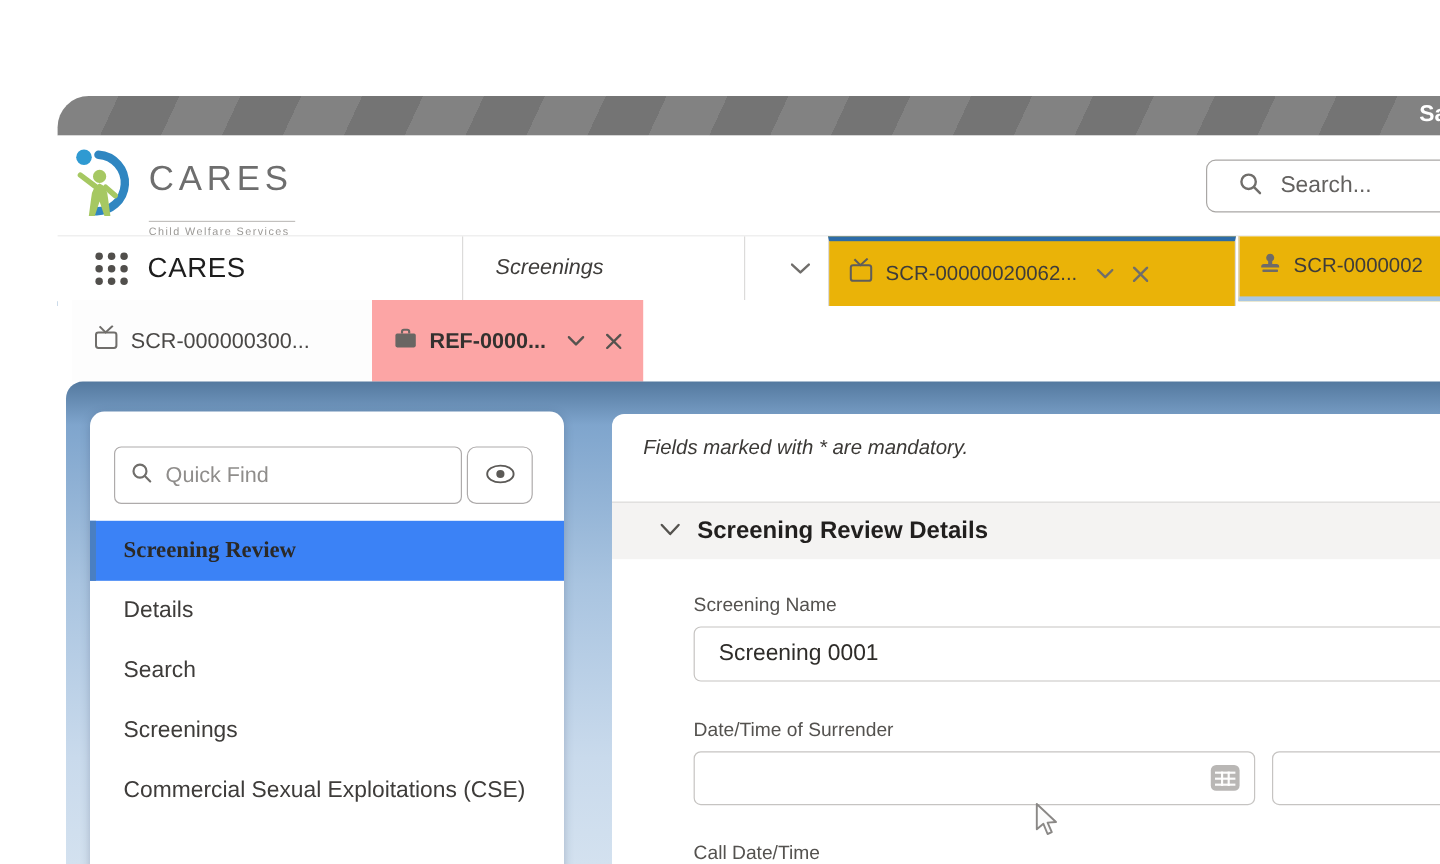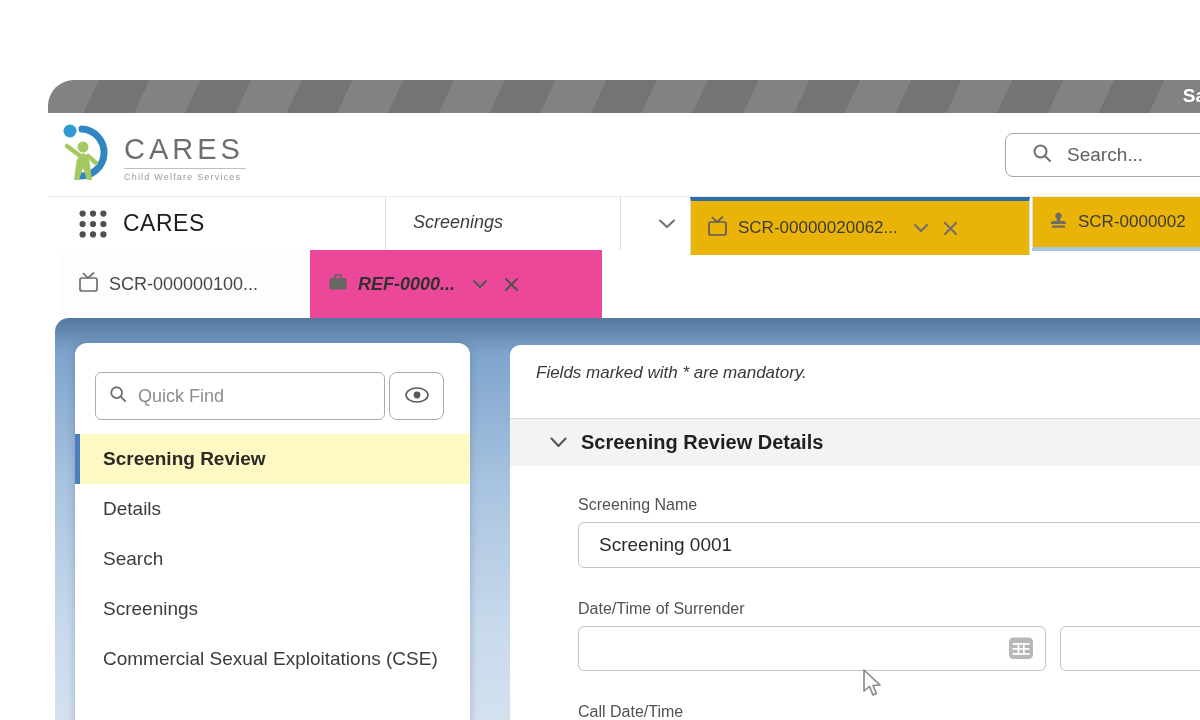--- a/index.html
+++ b/index.html
@@ -10,21 +10,21 @@
   .banner{position:absolute;left:48px;top:80px;width:1160px;height:33px;
     border-top-left-radius:26px;
     background:repeating-linear-gradient(115deg,#828282 0 46px,#747474 46px 92px);}
   .banner-text{position:absolute;right:2px;top:5px;color:#fff;font-size:19px;font-weight:bold;}
 
   
   .header{position:absolute;left:48px;top:113px;width:1152px;height:83px;background:#fff;}
   .logo{position:absolute;left:12px;top:8px;display:flex;align-items:flex-start;gap:6px;}
   .logo-text-wrap{margin-top:14px;}
   .logo-title{font-size:29px;color:#6e6e6e;letter-spacing:4px;line-height:1;}
-  .logo-tagline{margin-top:4px;border-top:1px solid #c2c0be;padding-top:3px;
+  .logo-tagline{margin-top:20px;border-top:1px solid #c2c0be;padding-top:3px;
     font-size:9px;color:#9b9996;letter-spacing:1.2px;width:122px;}
   .searchbox{position:absolute;left:957px;top:20px;width:260px;height:44px;border:1px solid #a9a7a5;
     border-radius:8px;display:flex;align-items:center;gap:13px;padding-left:26px;box-sizing:border-box;background:#fff;}
   .searchbox input{border:none;outline:none;font-size:19px;color:#444;width:150px;font-family:inherit;background:transparent;}
   .searchbox input::placeholder{color:#63615f;}
 
   
   .navbar{position:absolute;left:48px;top:196px;width:1160px;height:54px;background:#fff;border-top:1px solid #ebebeb;}
   .nav-blueline{position:absolute;left:0;right:0;bottom:-4px;height:4px;background:#2d6ca8;}
   .applauncher{position:absolute;left:30px;top:12px;width:30px;height:30px;cursor:pointer;}
@@ -35,21 +35,21 @@
   .wtab{position:absolute;top:0;height:58px;background:#eab308;box-sizing:border-box;display:flex;align-items:center;gap:10px;padding-left:16px;}
   .wtab.active{left:642px;width:340px;border-top:4px solid #2d6ca8;border-left:1px solid #dcdbda;border-right:1px solid #dcdbda;z-index:2;}
   .wtab.second{left:984px;width:230px;border-bottom:4px solid #a9c7e2;border-left:1px solid #dcdbda;z-index:1;height:54px;}
   .wtab .tlabel{font-size:17px;color:#3e3c3a;white-space:nowrap;}
   .wtab .tctl{margin-left:6px;display:flex;align-items:center;cursor:pointer;}
 
   
   .subtabs{position:absolute;left:48px;top:250px;width:1160px;height:68px;background:#fff;}
   .subtab{position:absolute;top:0;height:68px;display:flex;align-items:center;gap:10px;padding-left:18px;box-sizing:border-box;cursor:pointer;}
   .subtab.first{left:12px;width:250px;background:#fdfdfd;}
-  .subtab.activesub{left:262px;width:292px;background:#ec4899;font-style:italic;}
+  .subtab.activesub{left:262px;width:226px;background:#fca5a5;}
   .subtab .slabel{font-size:18px;color:#4a4846;white-space:nowrap;}
   .subtab.activesub .slabel{font-weight:bold;color:#33312f;}
   .subtab .sctl{margin-left:8px;display:flex;align-items:center;}
 
   
   .content{position:absolute;left:55px;top:318px;width:1165px;height:402px;
     border-top-left-radius:14px;
     background:linear-gradient(180deg,#54799f 0%,#7fa5cd 9%,#a9c4e0 42%,#c9daec 78%,#d3e1ef 100%);}
 
   
@@ -57,21 +57,21 @@
     border-radius:12px;box-shadow:0 2px 8px rgba(30,50,80,.25);overflow:hidden;}
   .findrow{display:flex;gap:4px;padding:29px 15px 0 20px;}
   .quickfind{width:290px;height:48px;border:1px solid #aeabab;border-radius:6px;display:flex;align-items:center;
     gap:9px;padding-left:13px;box-sizing:border-box;}
   .quickfind input{border:none;outline:none;font-size:18px;color:#444;width:200px;font-family:inherit;}
   .quickfind input::placeholder{color:#8f8d8b;}
   .eyebtn{width:55px;height:48px;border:1px solid #aeabab;border-radius:8px;background:#fff;
     display:flex;align-items:center;justify-content:center;cursor:pointer;box-sizing:border-box;}
   .navlist{margin-top:14px;}
   .navlist .item{height:50px;display:flex;align-items:center;padding-left:28px;font-size:19px;color:#3e3c3a;cursor:pointer;}
-  .navlist .item.active{background:#fef9c3;border-left:5px solid #4a7fc1;padding-left:23px;font-weight:bold;color:#2b2926;}
+  .navlist .item.active{background:#3b82f6;border-left:5px solid #4a7fc1;padding-left:23px;font-weight:bold;color:#2b2926;font-family:Liberation Serif, serif;}
 
   
   .rightpanel{position:absolute;left:455px;top:27px;width:710px;height:380px;background:#fff;border-top-left-radius:10px;}
   .note{margin:18px 0 0 26px;font-style:italic;font-size:17px;color:#3b3936;}
   .sectionheader{margin-top:35px;height:47px;background:#f4f3f2;border-top:1px solid #dddbda;
     display:flex;align-items:center;gap:14px;padding-left:40px;cursor:pointer;}
   .sectiontitle{font-size:20px;font-weight:bold;color:#211f1e;}
   .fields{padding:30px 0 0 68px;}
   .flabel{font-size:16px;color:#54524f;margin-bottom:8px;}
   .txtinput{width:655px;height:46px;border:1px solid #c6c4c2;border-radius:6px;box-sizing:border-box;
@@ -185,21 +185,21 @@
   </div>
 
   <div class="subtabs">
     <div class="subtab first">
       <span>
         <svg width="21" height="21" viewBox="0 0 21 21">
             <path d="M5 1 L10 6 L16 0.5" fill="none" stroke="#706e6b" stroke-width="1.7"></path>
             <rect x="2" y="6" width="17" height="13" rx="2" fill="none" stroke="#706e6b" stroke-width="1.7"></rect>
           </svg>
       </span>
-      <span class="slabel">SCR-000000100...</span>
+      <span class="slabel">SCR-000000300...</span>
     </div>
     <div class="subtab activesub">
       <span>
         <svg width="20" height="18" viewBox="0 0 20 18">
             <path d="M7 5V3.4A1.6 1.6 0 0 1 8.6 1.8h2.8A1.6 1.6 0 0 1 13 3.4V5" fill="none" stroke="#696663" stroke-width="1.8"></path>
             <rect x="1.5" y="5" width="17" height="11.5" rx="1.5" fill="#696663"></rect>
           </svg>
       </span>
       <span class="slabel">REF-0000...</span>
       <span class="sctl">

